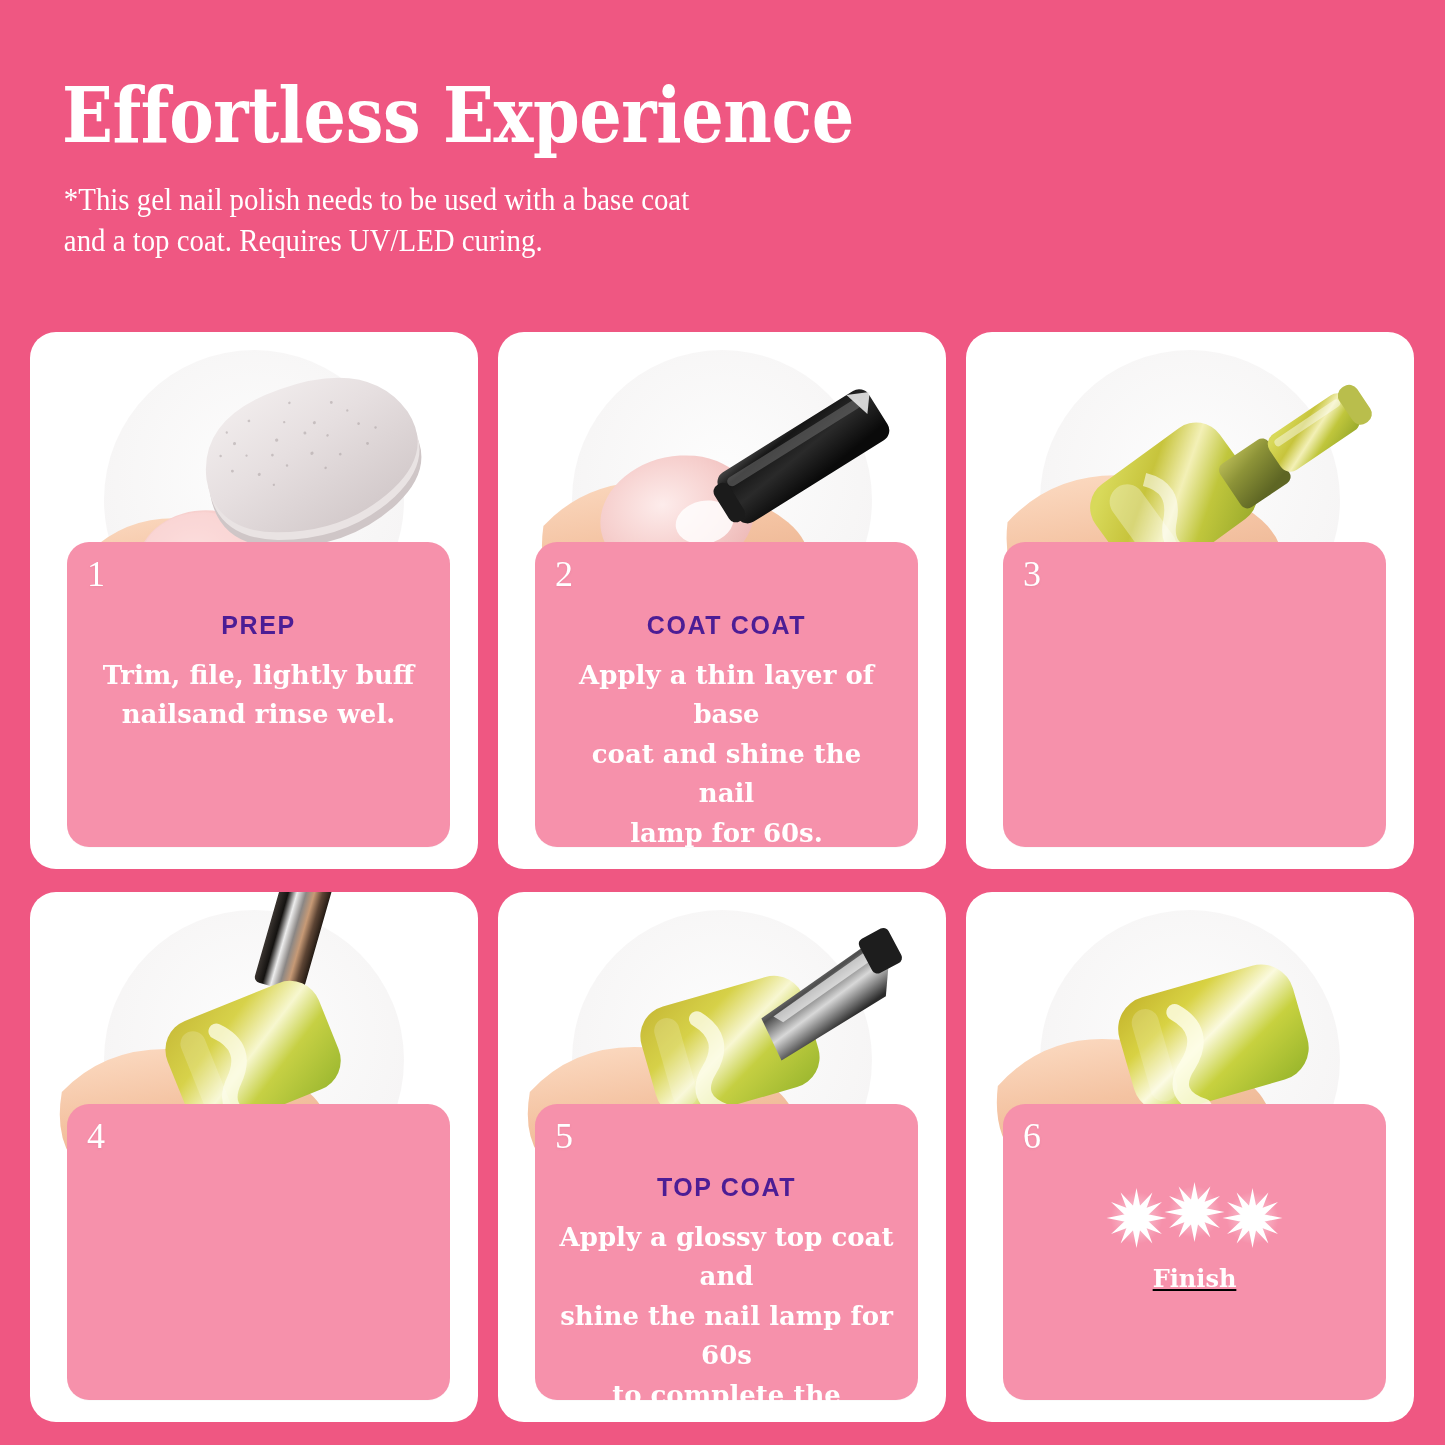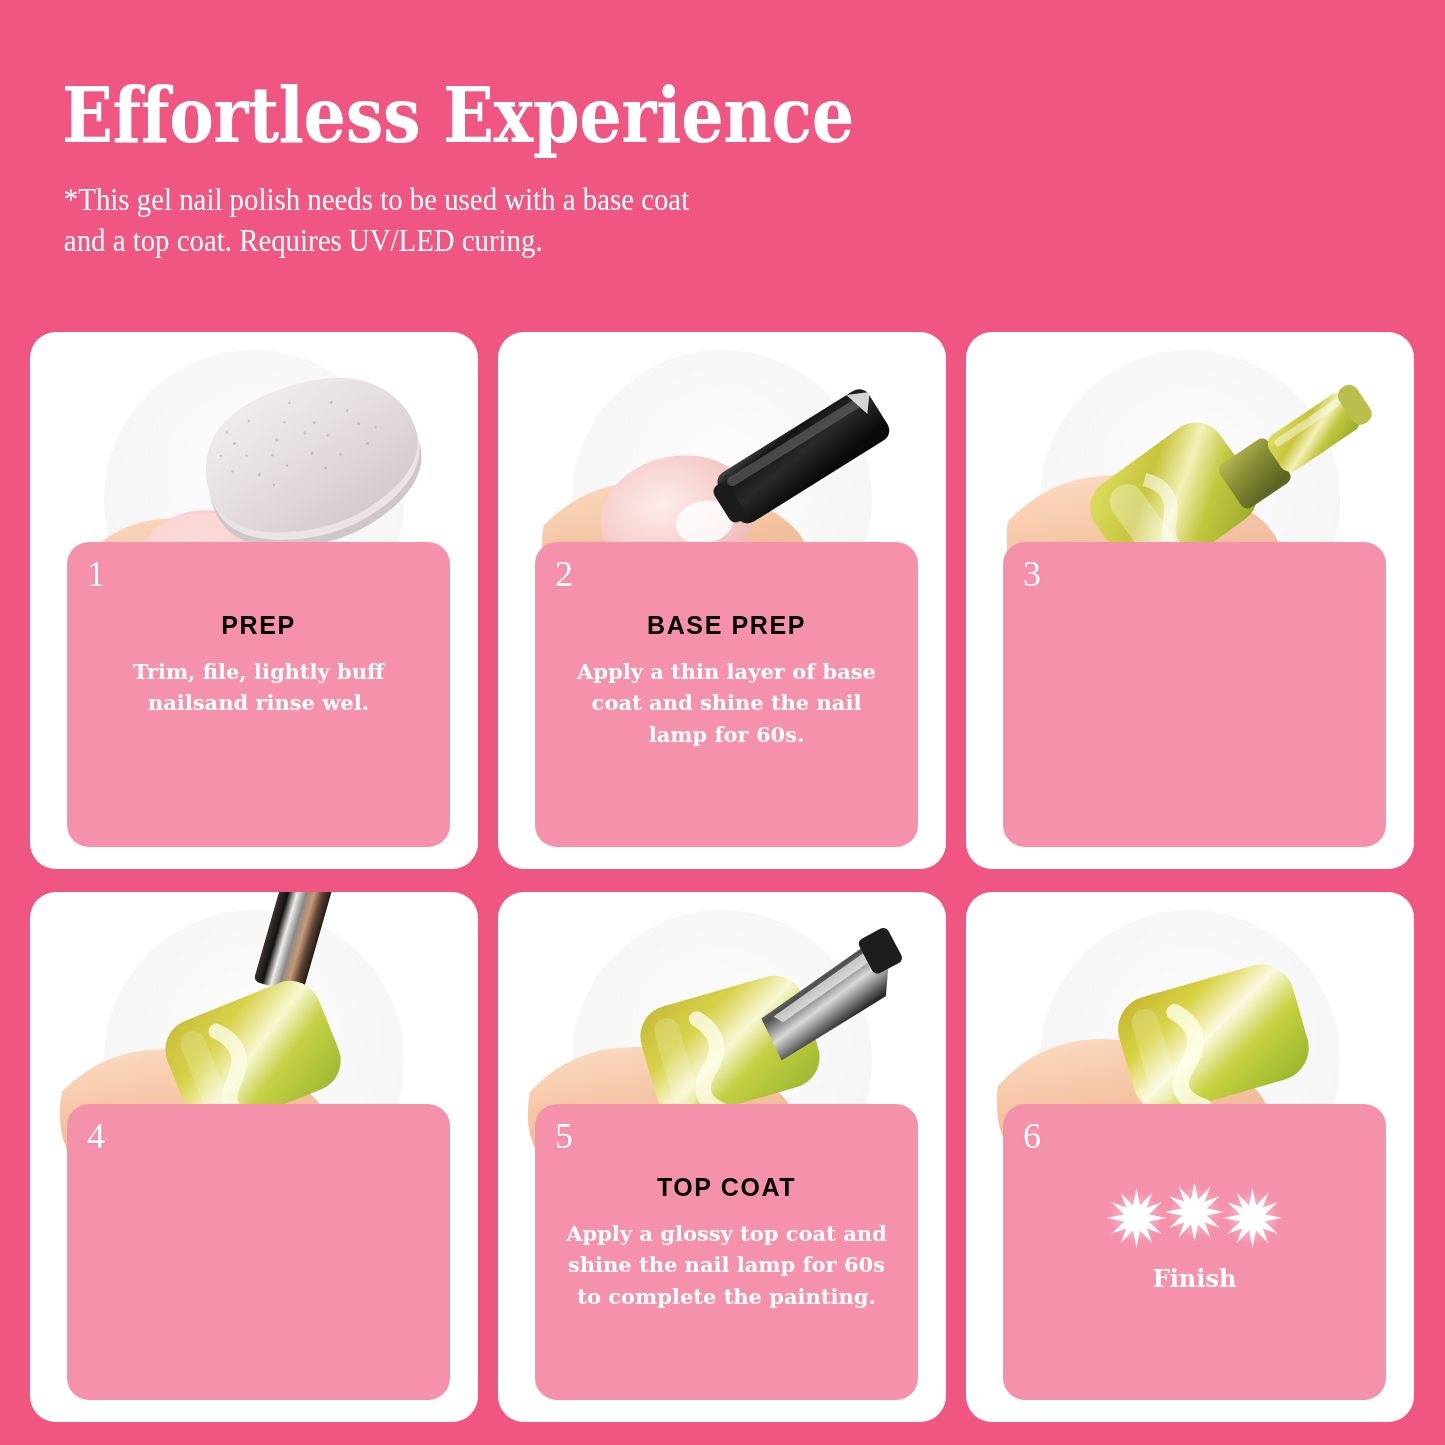--- a/index.html
+++ b/index.html
@@ -121,39 +121,39 @@
     right: 14px;
     top: 70px;
     text-align: center;
   }
 
   .step-head {
     font-family: "Liberation Sans", sans-serif;
     font-weight: 700;
     font-size: 25px;
     letter-spacing: 1.6px;
-    color: #000000;
+    color: #4c1d95;
     margin: 0 0 16px 0;
     line-height: 1.1;
   }
 
   .step-body {
     font-family: "DejaVu Serif", "Liberation Serif", serif;
     font-weight: 700;
-    font-size: 21px;
+    font-size: 26px;
     line-height: 1.52;
     color: #ffffff;
     margin: 0;
     padding: 0 14px;
     white-space: pre-line;
   }
   .step-body.tight { padding: 0 8px; }
 
   
-  .finish-wrap { text-align: center; }
+  .finish-wrap { text-align: center; text-decoration: underline; }
   .sparkles {
     height: 72px;
     margin: 4px 0 14px 0;
     position: relative;
   }
   .finish-label {
     font-family: "DejaVu Serif", "Liberation Serif", serif;
     font-weight: 700;
     font-size: 24px;
     color: #ffffff;
@@ -275,21 +275,21 @@
             <rect x="222" y="104" width="182" height="60" rx="12" fill="url(#brsh2)"></rect>
             <rect x="232" y="112" width="160" height="10" rx="5" fill="#6f6f6f" opacity="0.55"></rect>
             <path d="M384 104 l22 10 l-14 18 z" fill="#f2f2f2" opacity="0.85"></path>
             <rect x="214" y="112" width="18" height="44" rx="8" fill="#1b1b1b"></rect>
           </g>
         </svg>
       </div>
       <div class="panel">
         <div class="step-num">2</div>
         <div class="panel-inner">
-          <div class="step-head">BASE PREP</div>
+          <div class="step-head">COAT COAT</div>
           <div class="step-body">Apply a thin layer of base
 coat and shine the nail
 lamp for 60s.</div>
         </div>
       </div>
     </div>
 
     <div class="card r1">
       <div class="photo-zone">
         <div class="circle-bg"></div>

